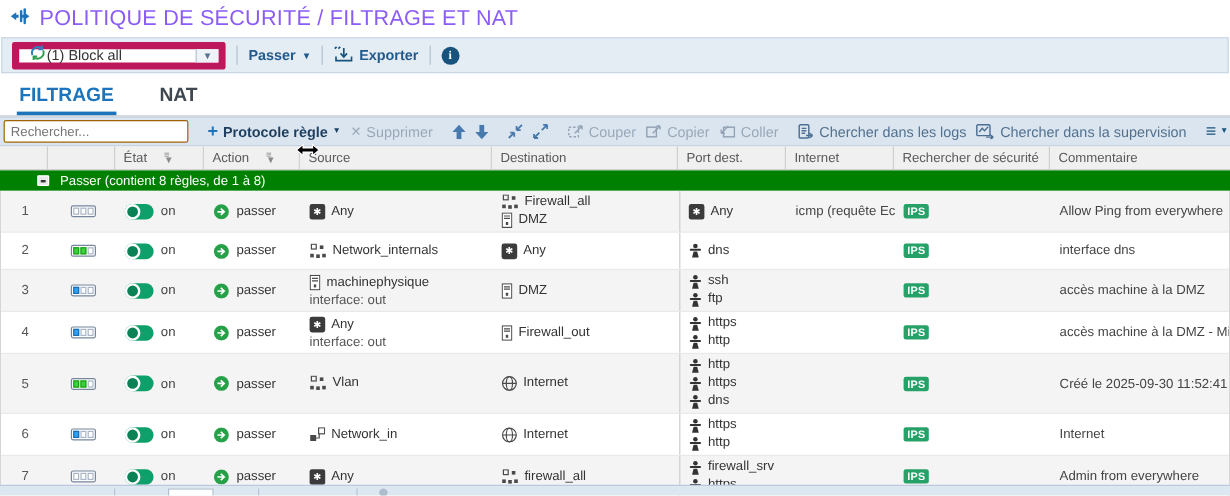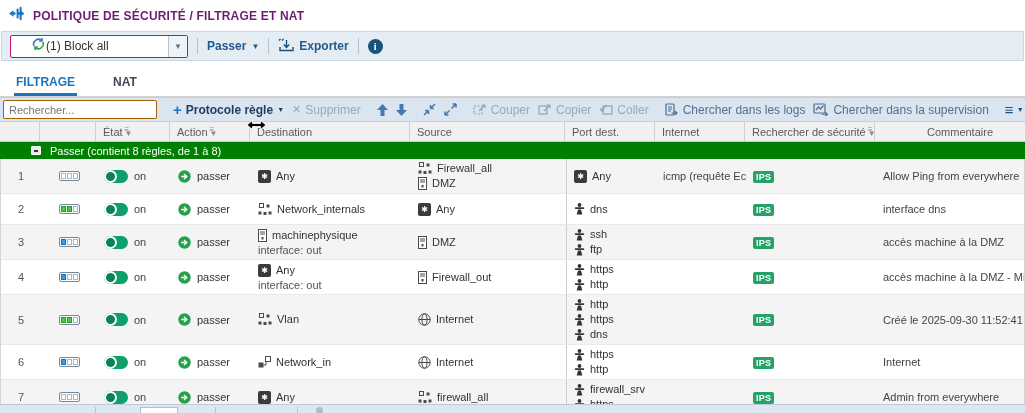--- a/index.html
+++ b/index.html
@@ -2,42 +2,42 @@
 <html><head>
 <meta charset="utf-8">
 <style>
   * { margin:0; padding:0; box-sizing:border-box; }
   html,body { width:1025px; height:413px; overflow:hidden; background:#fff;
     font-family:"Liberation Sans","DejaVu Sans",sans-serif; }
   .app { position:relative; width:1025px; height:413px; background:#fff; }
 
   
   .page-header { height:31px; display:flex; align-items:center; padding-left:9px; gap:7px; background:#fff; }
-  .page-header h1 { font-size:12px; font-weight:bold; color:#701a75; letter-spacing:.2px; }
+  .page-header h1 { font-size:18px; font-weight:normal; color:#8b5cf6; letter-spacing:.2px; }
 
   
   .policy-bar { height:30px; margin:0 1px; background:#e4ecf4; border:1px solid #c9d6e3;
     display:flex; align-items:center; padding:0 8px; gap:9px; }
   .policy-select { display:flex; align-items:center; height:23px; width:178px; background:#fff;
-    border:1px solid #be185d; border-radius:2px; padding-left:20px; cursor:pointer; }
+    border:6px solid #be185d; border-radius:2px; padding-left:8px; cursor:pointer; }
   .policy-select .policy-value { flex:1; font-size:12px; color:#333; white-space:nowrap; overflow:hidden; }
   .policy-caret { width:19px; align-self:stretch; border-left:1px solid #b7c4d2; background:#eef3f8;
     display:flex; align-items:center; justify-content:center; color:#5a7290; font-size:8px; }
   .vsep { display:inline-block; width:1px; height:16px; background:#b2c0d0; }
   .bar-btn { display:flex; align-items:center; gap:5px; background:none; border:none; cursor:pointer;
     font-family:inherit; font-size:12px; font-weight:bold; color:#235a8c; }
   .bar-btn .caret { font-size:8px; color:#235a8c; }
   .info-circle { width:15px; height:15px; border-radius:50%; background:#17537d; color:#fff;
     font-size:10px; font-weight:bold; font-family:"Liberation Serif","DejaVu Serif",serif;
     display:flex; align-items:center; justify-content:center; cursor:pointer; }
 
   
   .tabs { height:30px; margin-top:6px; display:flex; align-items:flex-end; gap:34px; padding:0 14px;
     border-bottom:1px solid #d2d2d2; }
-  .tab { font-size:12px; font-weight:bold; color:#3f4750; padding:6px 2px 7px; cursor:pointer; }
+  .tab { font-size:16px; font-weight:bold; color:#3f4750; padding:6px 2px 7px; cursor:pointer; }
   .tab.active { color:#1c75bc; border-bottom:3px solid #1c75bc; padding-bottom:4px; }
 
   
   .action-bar { height:25px; background:#dbe5ef; border-top:1px solid #c3d0de; border-bottom:1px solid #c3d0de;
     display:flex; align-items:center; padding:0 3px; gap:8px; }
   .action-bar input { width:163px; height:19px; border:1px solid #a16207; border-radius:2px;
     font-family:inherit; font-size:11px; padding:0 5px; color:#333; }
   .tb-btn { display:flex; align-items:center; gap:4px; background:none; border:none; cursor:pointer;
     font-family:inherit; font-size:12px; color:#52718f; white-space:nowrap; }
   .tb-btn.primary { color:#1d3e5e; font-weight:bold; }
@@ -48,23 +48,23 @@
   .tb-btn svg { flex:none; }
   .spacer { flex:1; }
   .menu-btn { display:flex; align-items:center; gap:3px; background:none; border:none; cursor:pointer;
     color:#17537d; font-size:15px; font-weight:bold; }
   .menu-btn .caret { font-size:7px; }
 
   
   .grid-cols { display:grid;
     grid-template-columns:40px 56px 74px 80px 160px 155px 90px 90px 130px minmax(0,1fr); }
   .thead { height:20px; background:#f0f0f0; border-bottom:1px solid #c9c9c9; align-items:center; }
-  .thead .hcell { height:100%; display:flex; align-items:center; gap:2px; padding:0 7px;
+  .thead .hcell { height:100%; display:flex; align-items:center; gap:14px; padding:0 7px;
     font-size:11px; color:#5a5a5a; border-right:1px solid #cfcfcf; overflow:hidden; white-space:nowrap; }
-  .thead .hcell:last-child { border-right:none;margin-left:45px; }
+  .thead .hcell:last-child { border-right:none; }
   .sort-glyph { display:inline-flex; flex-direction:column; line-height:4px; color:#8a8a8a; font-size:8px; }
 
   .group-row { height:17px; background:#008000; color:#fff; display:flex; align-items:center;
     gap:9px; padding-left:31px; font-size:11px; cursor:pointer; }
   .minus-box { width:10px; height:9px; background:#e9e9e9; border:1px solid #fff; border-radius:1px;
     position:relative; }
   .minus-box::after { content:""; position:absolute; left:2px; right:2px; top:3px; height:2px; background:#333; }
 
   .rules-body { border-left:1px solid #d5d5d5; border-right:1px solid #d5d5d5; }
   .rule-row { align-items:center; border-bottom:1px solid #e9e9e9; min-height:31px; cursor:pointer; }
@@ -258,24 +258,24 @@
         </span>
     </div>
     <div class="hcell">
       <span>Action</span>
       <span class="sort-glyph">
           <span>≡</span>
           <span>▼</span>
         </span>
     </div>
     <div class="hcell">
+      <span>Source</span>
+    </div>
+    <div class="hcell">
       <span>Destination</span>
-    </div>
-    <div class="hcell">
-      <span>Source</span>
     </div>
     <div class="hcell">
       <span>Port dest.</span>
     </div>
     <div class="hcell">
       <span>Internet</span>
     </div>
     <div class="hcell">
       <span>Rechercher de sécurité</span>
       <span class="sort-glyph">

